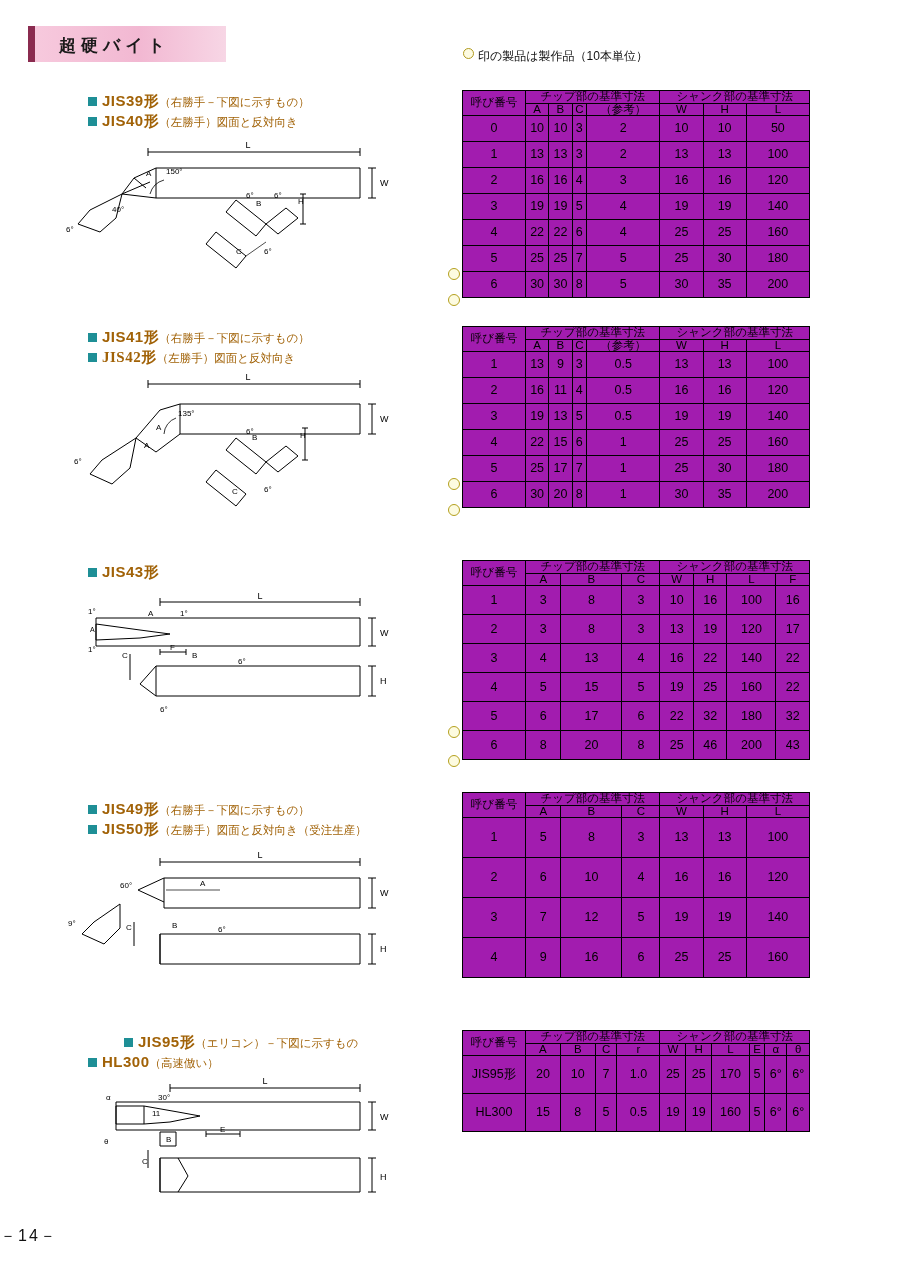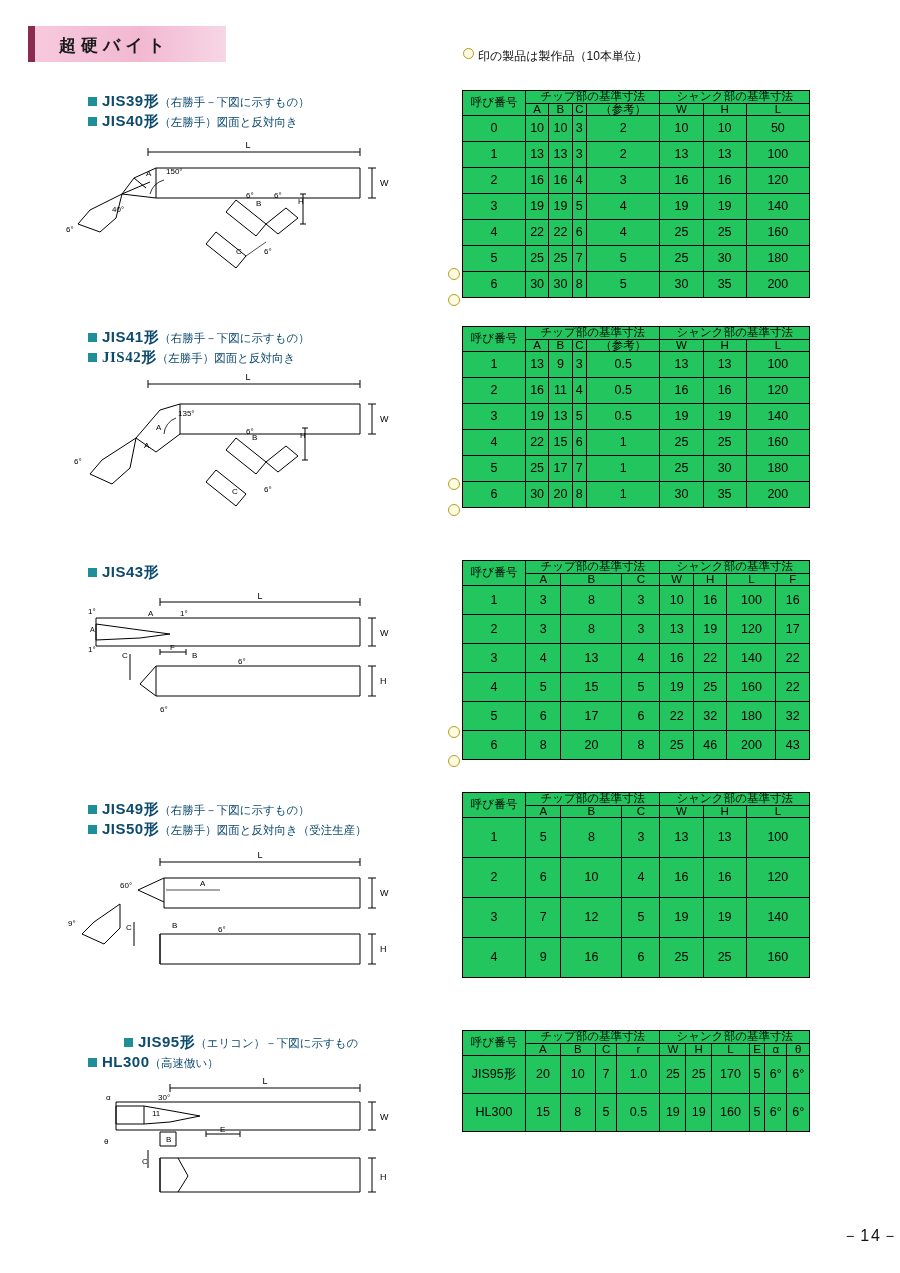--- a/index.html
+++ b/index.html
@@ -58,21 +58,21 @@
     border: 1.2px solid #b09a1f;
     background: #fdfbe2;
     margin-right: 4px;
     vertical-align: 1px;
   }
 
   
   .heading {
     position: absolute;
     font-size: 13.5px;
-    color: #0c4a6e;
+    color: #a16207;
     white-space: nowrap;
   }
   .heading .sq {
     display: inline-block;
     width: 9px;
     height: 9px;
     background: #1e8f96;
     margin-right: 5px;
   }
   .heading .big {
@@ -82,21 +82,21 @@
   }
   .heading .sm {
     font-size: 11.5px;
   }
 
   
   table.spec {
     position: absolute;
     border-collapse: collapse;
     font-size: 12px;
-    background: #22c55e;
+    background: #a21caf;
   }
   table.spec th, table.spec td {
     border: 1px solid #000;
     text-align: center;
     font-weight: normal;
     padding: 0;
     line-height: 1;
   }
   table.spec th {
     font-size: 11.5px;
@@ -131,21 +131,21 @@
   }
   .fig svg {
     display: block;
   }
 
   .pagenum {
     position: absolute;
     left: 0;
     right: 0;
     bottom: 26px;
-    text-align: right;
+    text-align: left;
     font-size: 16px;
     letter-spacing: 2px;
     color: #111;
   }
 </style>
 </head>
 <body>
 
 <div class="page">
 

